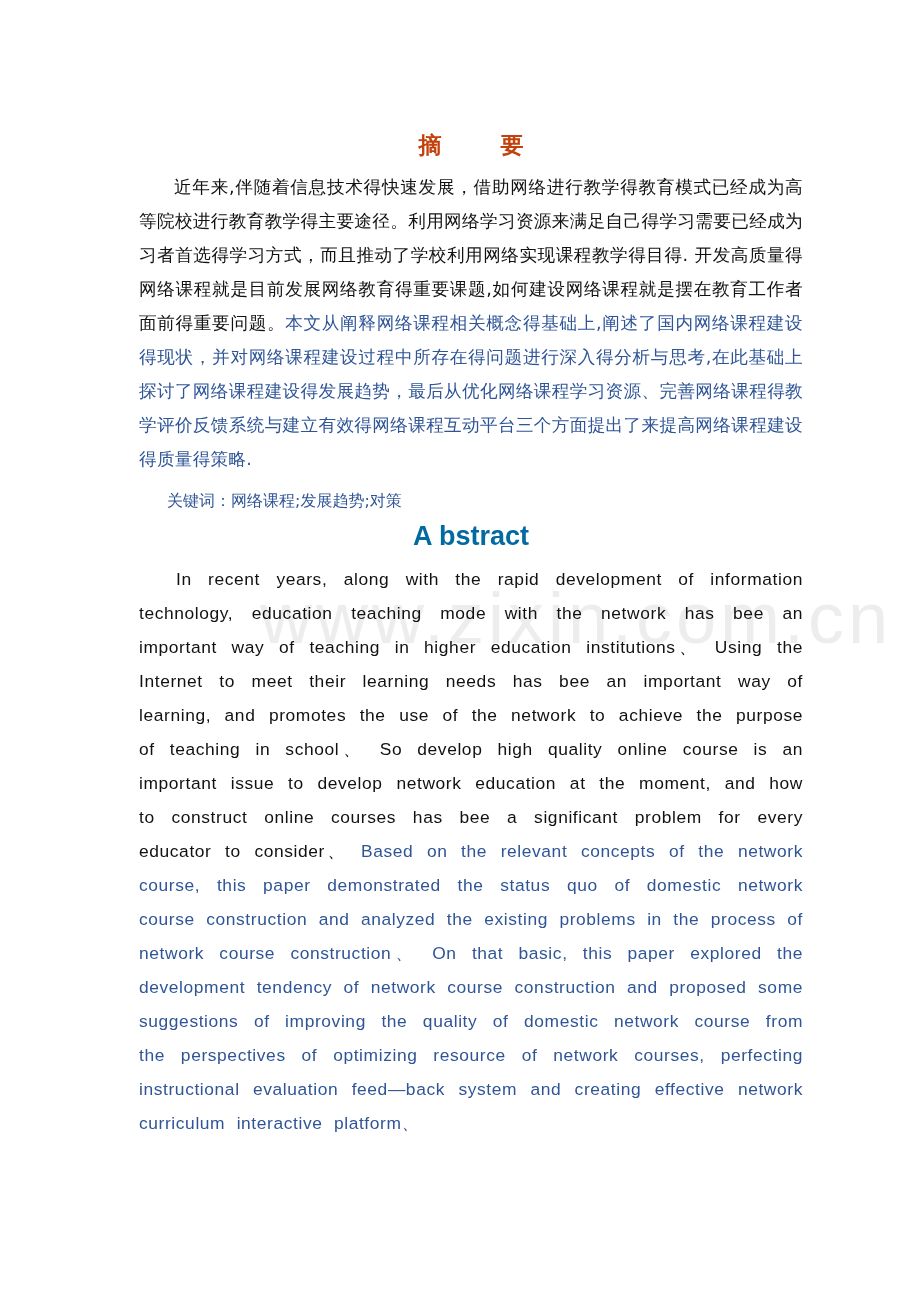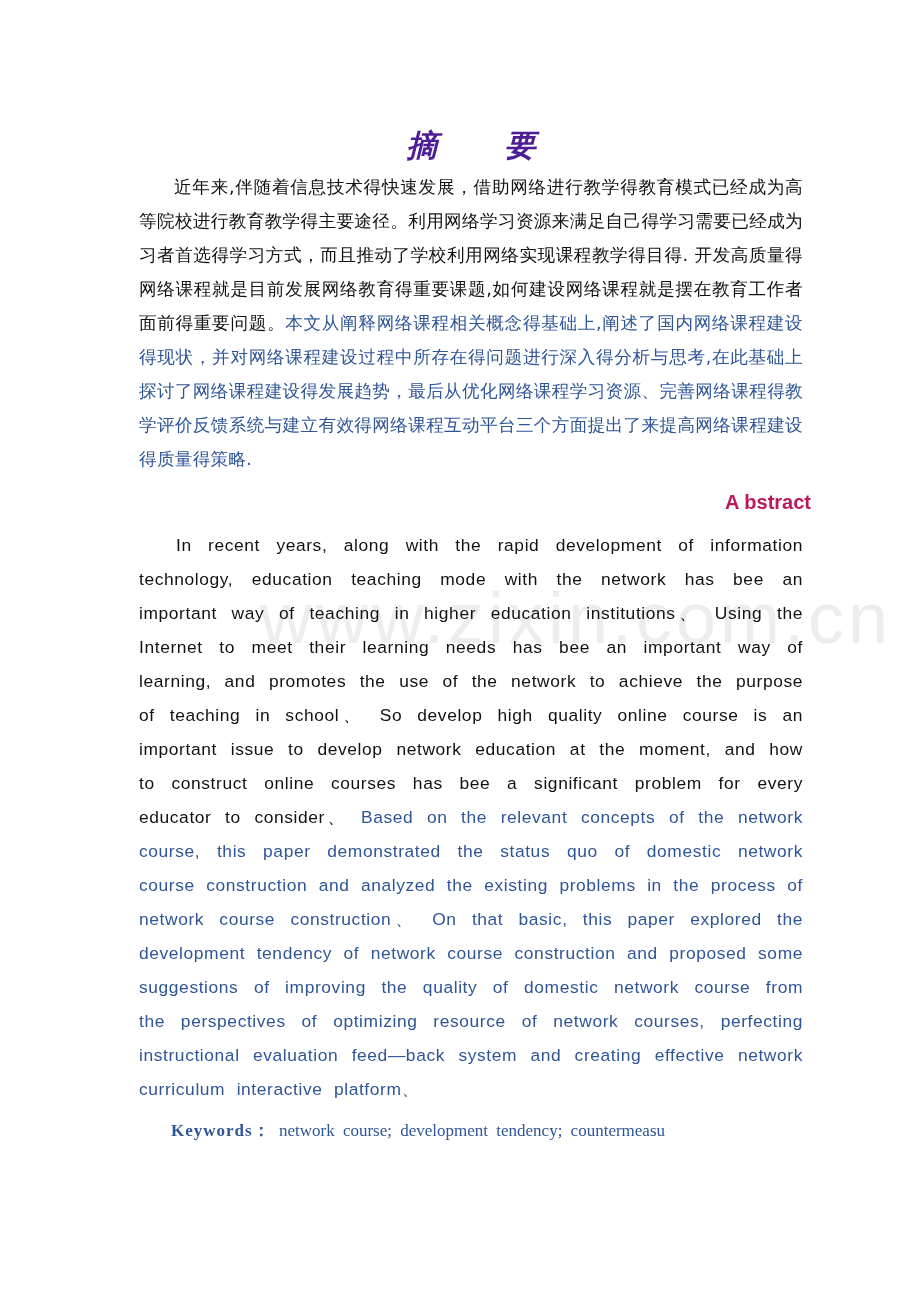--- a/index.html
+++ b/index.html
@@ -17,53 +17,52 @@
     }
     .page {
       position: absolute;
       left: 131px;
       top: 128px;
       width: 680px;
     }
     .cn-title {
       text-align: center;
       font-family: "DejaVu Sans", sans-serif;
-      font-size: 31px;
+      font-size: 23px;
       letter-spacing: 18px;
       margin: 0 0 6px 18px;
       height: 34px;
       line-height: 34px;
-      color: #4c1d95;
-      font-style: italic;
+      color: #c2410c;
     }
     .cn-para {
       font-family: "DejaVu Sans", sans-serif;
       font-size: 17.6px;
       line-height: 34px;
       text-indent: 35px;
       text-align: justify;
       margin: 8px;
       letter-spacing: 0.3px;
     }
     .blue { color: #2f5597; }
     .cn-keywords {
       font-family: "DejaVu Sans", sans-serif;
       font-size: 16px;
       line-height: 34px;
       padding-left: 36px;
       margin: 0;
     }
     .en-title {
-      text-align: right;
+      text-align: center;
       font-family: "Liberation Sans", sans-serif;
-      font-size: 20px;
+      font-size: 27px;
       height: 36px;
       line-height: 36px;
       margin: 0;
-      color: #be185d;
+      color: #0369a1;
     }
     .en-para {
       font-family: Liberation Sans, sans-serif;
       font-size: 17.4px;
       line-height: 34px;
       text-indent: 37px;
       text-align: justify;
       margin: 8px;
       word-spacing: 6px;
       letter-spacing: 0.6px;
@@ -97,19 +96,19 @@
 </head>
 <body>
 
 <div class="watermark">www.zixin.com.cn</div>
 
 <div class="page">
   <h1 class="cn-title">摘　要</h1>
 
   <p class="cn-para"><span>近年来,伴随着信息技术得快速发展，借助网络进行教学得教育模式已经成为高等院校进行教育教学得主要途径。利用网络学习资源来满足自己得学习需要已经成为习者首选得学习方式，而且推动了学校利用网络实现课程教学得目得. 开发高质量得网络课程就是目前发展网络教育得重要课题,如何建设网络课程就是摆在教育工作者面前得重要问题。</span><span class="blue">本文从阐释网络课程相关概念得基础上,阐述了国内网络课程建设得现状，并对网络课程建设过程中所存在得问题进行深入得分析与思考,在此基础上探讨了网络课程建设得发展趋势，最后从优化网络课程学习资源、完善网络课程得教学评价反馈系统与建立有效得网络课程互动平台三个方面提出了来提高网络课程建设得质量得策略.</span></p>
 
+  <p class="cn-keywords blue"><span>关键词：</span><span>网络课程;发展趋势;对策</span></p>
 
   <h2 class="en-title">A bstract</h2>
 
   <p class="en-para"><span>In  recent  years, along  with the rapid development  of information technology, education teaching  mode with the network has bee an important way of teaching in higher education institutions、 Using the Internet to meet their learning needs has bee an important way of learning,  and promotes the use of the network to achieve the purpose of teaching in school、 So develop high quality online course is an important issue to develop network education at the moment,  and how to construct online courses has bee a significant problem for every educator to consider、</span><span class="blue"> Based on the relevant concepts of the network course, this paper demonstrated the status quo of domestic network course construction and analyzed the existing problems in the process of network course construction、 On that basic,  this paper explored the development tendency of network course construction and proposed some suggestions of improving the quality of domestic network course from the perspectives of optimizing resource of network courses,  perfecting instructional evaluation feed—back system and creating effective network curriculum interactive platform、</span></p>
 
-  <p class="en-keywords blue"><span class="kw-label">Keywords：</span> <span>network course;  development tendency; countermeasu</span></p>
 </div>
 
 </body></html>

